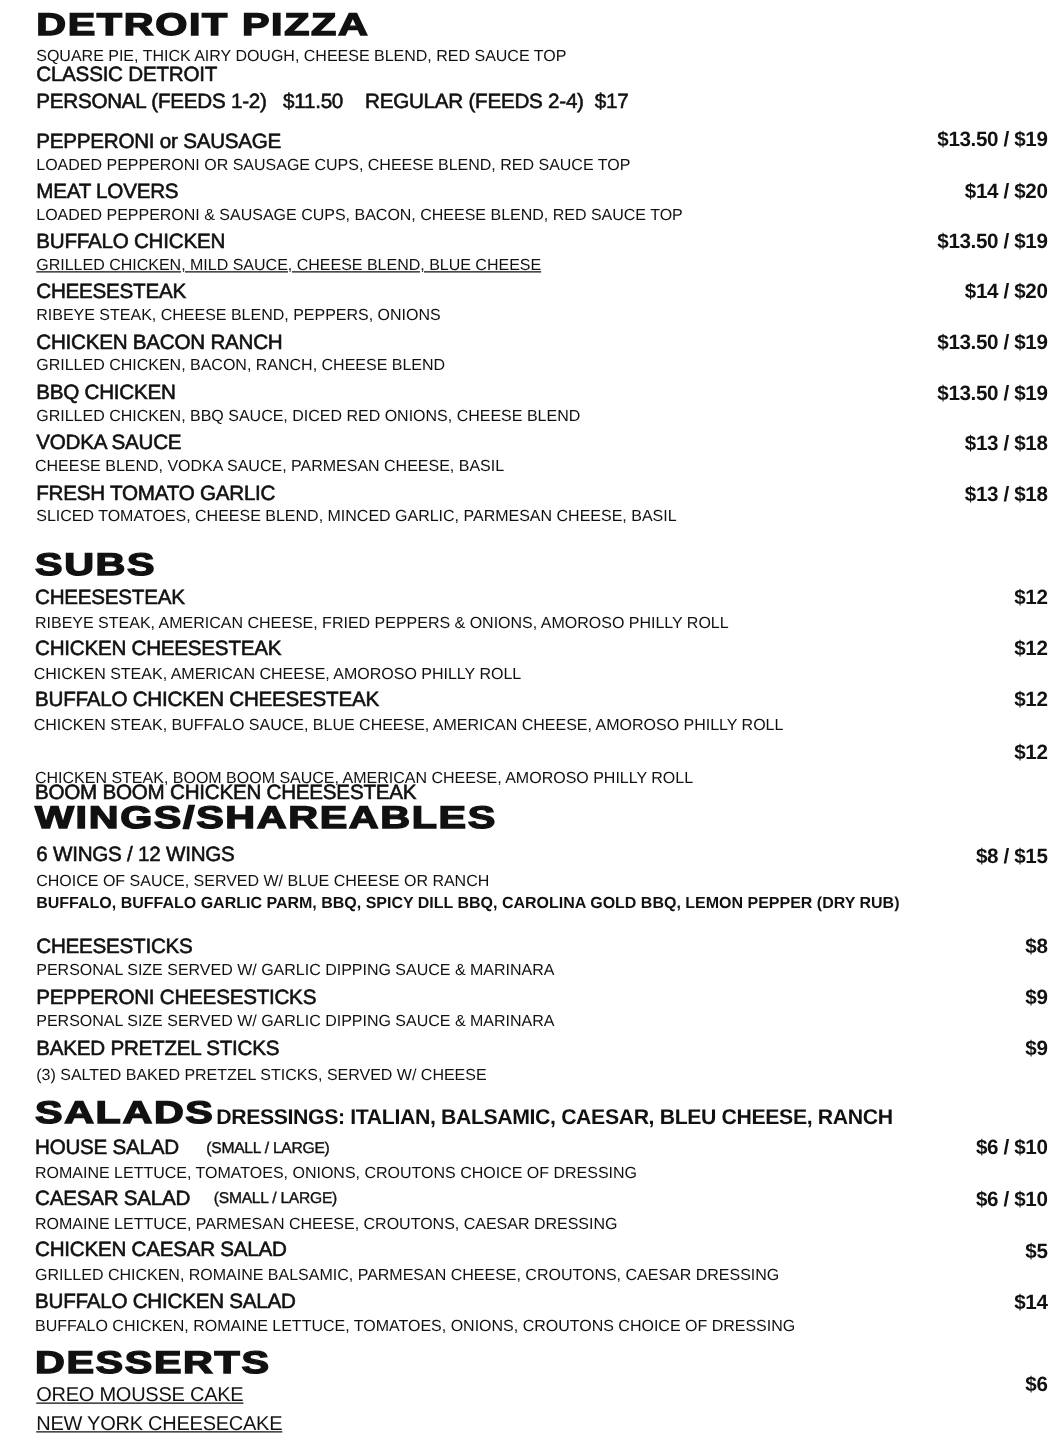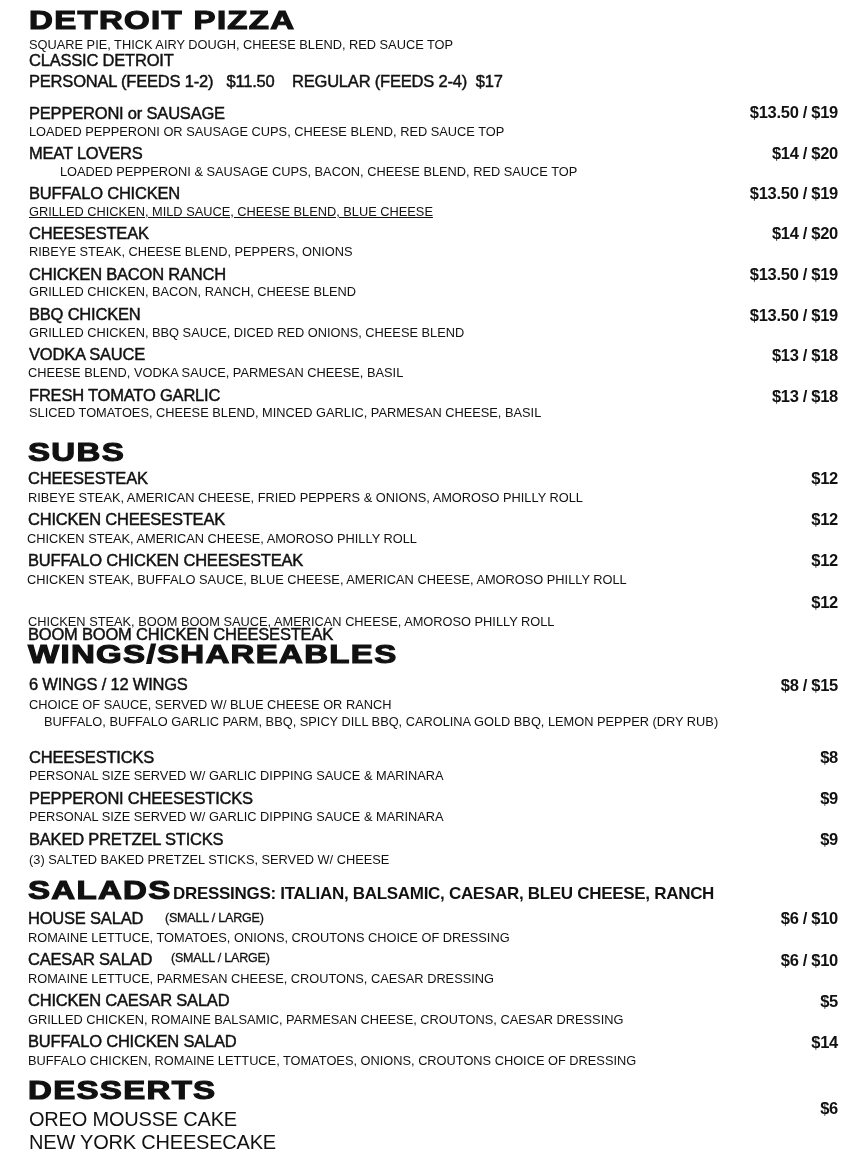--- a/index.html
+++ b/index.html
@@ -12,37 +12,37 @@
     font-family: "Liberation Sans", sans-serif; font-weight: 900;
     font-size: 25px; letter-spacing: 1px; transform: scaleX(1.32); transform-origin: left center;
     -webkit-text-stroke: 1.1px #111; color: #111;
   }
   .item-name { font-size: 16.5px; font-weight: 400; -webkit-text-stroke: 0.45px #111; letter-spacing: -0.2px; }
   .desc { font-size: 12.8px; font-weight: 400; letter-spacing: 0px; }
   .price { font-size: 16.5px; font-weight: 700; right: 12px; text-align: right; letter-spacing: -0.3px; }
   .classic { font-size: 16.5px; -webkit-text-stroke: 0.45px #111; letter-spacing: -0.2px; }
   .small-note { font-size: 12.5px; -webkit-text-stroke: 0.3px #111; letter-spacing: -0.2px; }
   .dressings { font-size: 17px; font-weight: 700; letter-spacing: -0.3px; }
-  .dessert { font-size: 20px; letter-spacing: -0.2px; }
+  .dessert { font-size: 16px; letter-spacing: -0.2px; text-decoration: underline; }
 </style>
 </head>
 <body>
 
 <div class="abs h1" style="left:29px; top:6px;">DETROIT PIZZA</div>
 <div class="abs desc" style="left:29px; top:37px;">SQUARE PIE, THICK AIRY DOUGH, CHEESE BLEND, RED SAUCE TOP</div>
 <div class="abs classic" style="left:29px; top:51px;">CLASSIC DETROIT</div>
 <div class="abs classic" style="left:29px; top:72px; white-space:pre;">PERSONAL (FEEDS 1-2)   $11.50    REGULAR (FEEDS 2-4)  $17</div>
 
 <div>
   <div class="abs item-name" style="left:29px; top:104px;">PEPPERONI or SAUSAGE</div>
   <div class="abs desc" style="left:29px; top:124px;">LOADED PEPPERONI OR SAUSAGE CUPS, CHEESE BLEND, RED SAUCE TOP</div>
   <div class="abs price" style="top:103px;">$13.50 / $19</div>
 
   <div class="abs item-name" style="left:29px; top:144px;">MEAT LOVERS</div>
-  <div class="abs desc" style="left:29px; top:164px;margin-left:31px;">LOADED PEPPERONI &amp; SAUSAGE CUPS, BACON, CHEESE BLEND, RED SAUCE TOP</div>
+  <div class="abs desc" style="left:29px; top:164px;">LOADED PEPPERONI &amp; SAUSAGE CUPS, BACON, CHEESE BLEND, RED SAUCE TOP</div>
   <div class="abs price" style="top:144px;">$14 / $20</div>
 
   <div class="abs item-name" style="left:29px; top:184px;">BUFFALO CHICKEN</div>
   <div class="abs desc" style="left:29px; top:204px;text-decoration:underline;">GRILLED CHICKEN, MILD SAUCE, CHEESE BLEND, BLUE CHEESE</div>
   <div class="abs price" style="top:184px;">$13.50 / $19</div>
 
   <div class="abs item-name" style="left:29px; top:224px;">CHEESESTEAK</div>
   <div class="abs desc" style="left:29px; top:244px;">RIBEYE STEAK, CHEESE BLEND, PEPPERS, ONIONS</div>
   <div class="abs price" style="top:224px;">$14 / $20</div>
 
@@ -79,21 +79,21 @@
 
   <div class="abs item-name" style="left:28px; top:593px;margin-top:32px;">BOOM BOOM CHICKEN CHEESESTEAK</div>
   <div class="abs desc" style="left:28px; top:614px;">CHICKEN STEAK, BOOM BOOM SAUCE, AMERICAN CHEESE, AMOROSO PHILLY ROLL</div>
   <div class="abs price" style="top:593px;">$12</div>
 </div>
 
 <div class="abs h1" style="left:28px; top:640px;">WINGS/SHAREABLES</div>
 <div>
   <div class="abs item-name" style="left:29px; top:675px;">6 WINGS / 12 WINGS</div>
   <div class="abs desc" style="left:29px; top:697px;">CHOICE OF SAUCE, SERVED W/ BLUE CHEESE OR RANCH</div>
-  <div class="abs desc" style="left:44px; top:714px;">BUFFALO, BUFFALO GARLIC PARM, BBQ, SPICY DILL BBQ, CAROLINA GOLD BBQ, LEMON PEPPER (DRY RUB)</div>
+  <div class="abs desc" style="left:29px; top:714px;font-weight:bold;">BUFFALO, BUFFALO GARLIC PARM, BBQ, SPICY DILL BBQ, CAROLINA GOLD BBQ, LEMON PEPPER (DRY RUB)</div>
   <div class="abs price" style="top:676px;">$8 / $15</div>
 
   <div class="abs item-name" style="left:29px; top:748px;">CHEESESTICKS</div>
   <div class="abs desc" style="left:29px; top:768px;">PERSONAL SIZE SERVED W/ GARLIC DIPPING SAUCE &amp; MARINARA</div>
   <div class="abs price" style="top:748px;">$8</div>
 
   <div class="abs item-name" style="left:29px; top:789px;">PEPPERONI CHEESESTICKS</div>
   <div class="abs desc" style="left:29px; top:809px;">PERSONAL SIZE SERVED W/ GARLIC DIPPING SAUCE &amp; MARINARA</div>
   <div class="abs price" style="top:789px;">$9</div>
 

